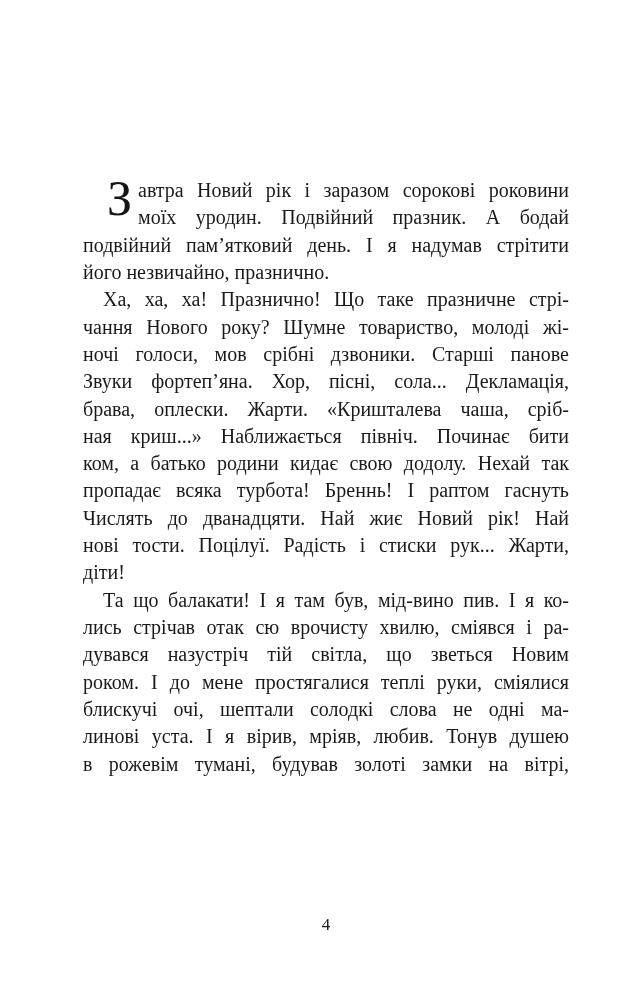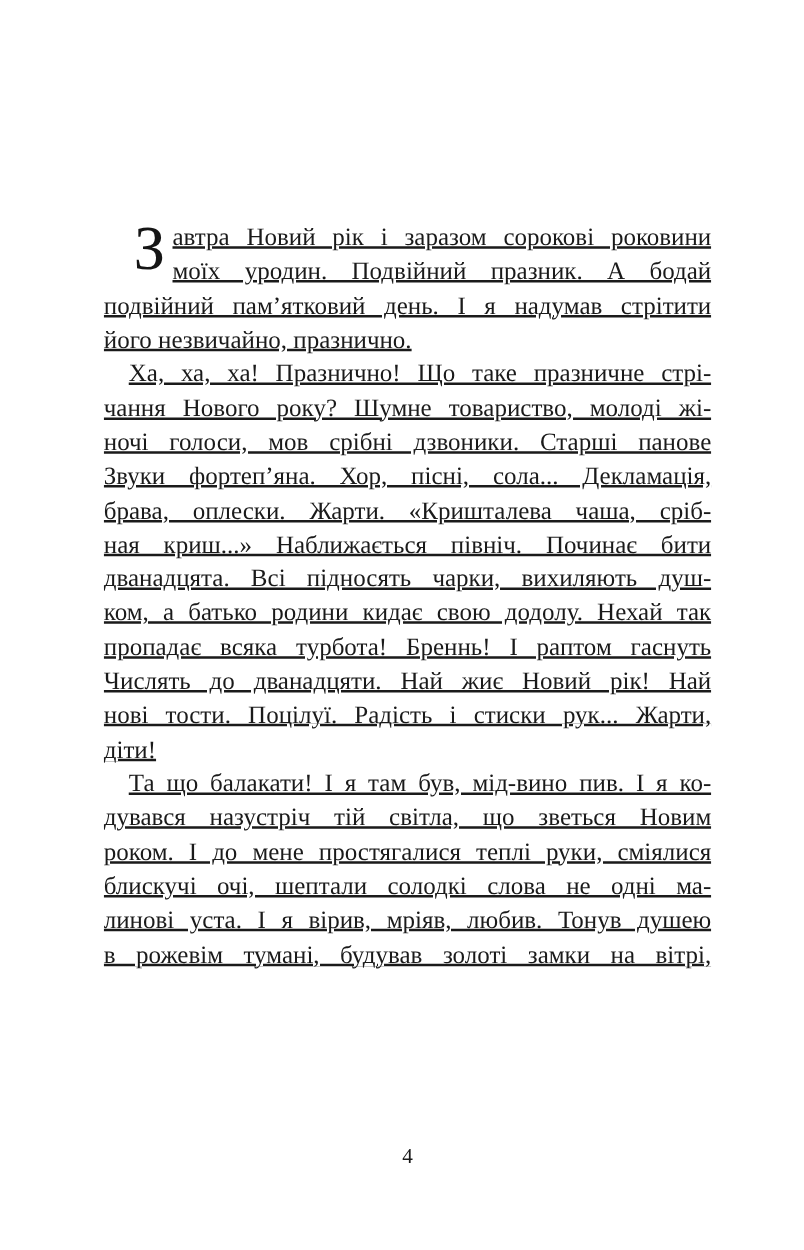--- a/index.html
+++ b/index.html
@@ -27,21 +27,20 @@
     margin: 0;
     padding: 0;
   }
   .line {
     font-size: 20px;
     line-height: 27.32px;
     height: 27.32px;
     text-align: justify;
     text-align-last: justify;
     overflow: hidden;
-    text-decoration: underline;
   }
   .line.last {
     text-align-last: left;
   }
   .line.indent {
     padding-left: 20px;
   }
   .line.beside {
     padding-left: 55px;
   }
@@ -76,29 +75,29 @@
         <div class="line">подвійний пам’ятковий день. І я надумав стрітити</div>
         <div class="line last">його незвичайно, празнично.</div>
       </div>
       <div class="para">
         <div class="line indent">Ха, ха, ха! Празнично! Що таке празничне стрі-</div>
         <div class="line">чання Нового року? Шумне товариство, молоді жі-</div>
         <div class="line">ночі голоси, мов срібні дзвоники. Старші панове</div>
         <div class="line">Звуки фортеп’яна. Хор, пісні, сола... Декламація,</div>
         <div class="line">брава, оплески. Жарти. «Кришталева чаша, сріб-</div>
         <div class="line">ная криш...» Наближається північ. Починає бити</div>
-        <div class="line">дванадцята. Всі підносять чарки, вихиляють душ-</div>
         <div class="line">ком, а батько родини кидає свою додолу. Нехай так</div>
         <div class="line">пропадає всяка турбота! Бреннь! І раптом гаснуть</div>
         <div class="line">Числять до дванадцяти. Най жиє Новий рік! Най</div>
         <div class="line">нові тости. Поцілуї. Радість і стиски рук... Жарти,</div>
         <div class="line last">діти!</div>
       </div>
       <div class="para">
         <div class="line indent">Та що балакати! І я там був, мід-вино пив. І я ко-</div>
+        <div class="line">лись стрічав отак сю врочисту хвилю, сміявся і ра-</div>
         <div class="line">дувався назустріч тій світла, що зветься Новим</div>
         <div class="line">роком. І до мене простягалися теплі руки, сміялися</div>
         <div class="line">блискучі очі, шептали солодкі слова не одні ма-</div>
         <div class="line">линові уста. І я вірив, мріяв, любив. Тонув душею</div>
         <div class="line">в рожевім тумані, будував золоті замки на вітрі,</div>
       </div>
     </div>
   <div class="page-number">4</div>
 </div>
 

